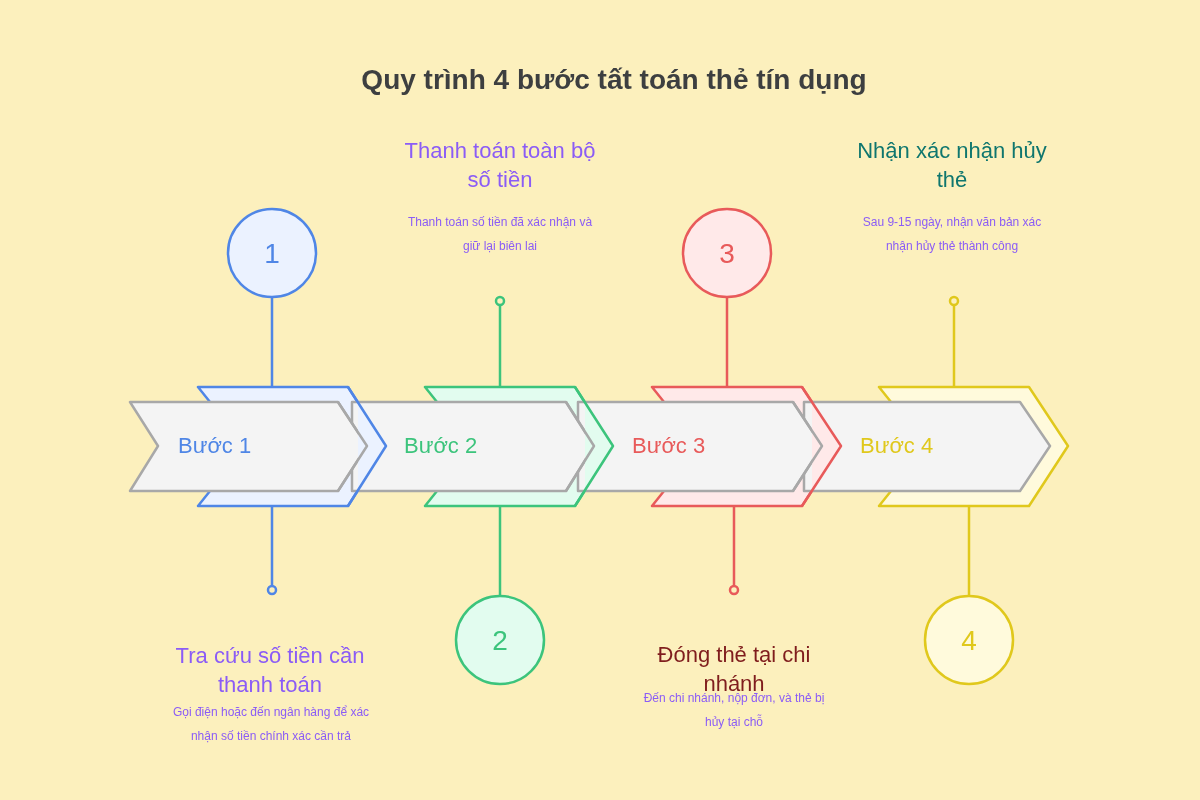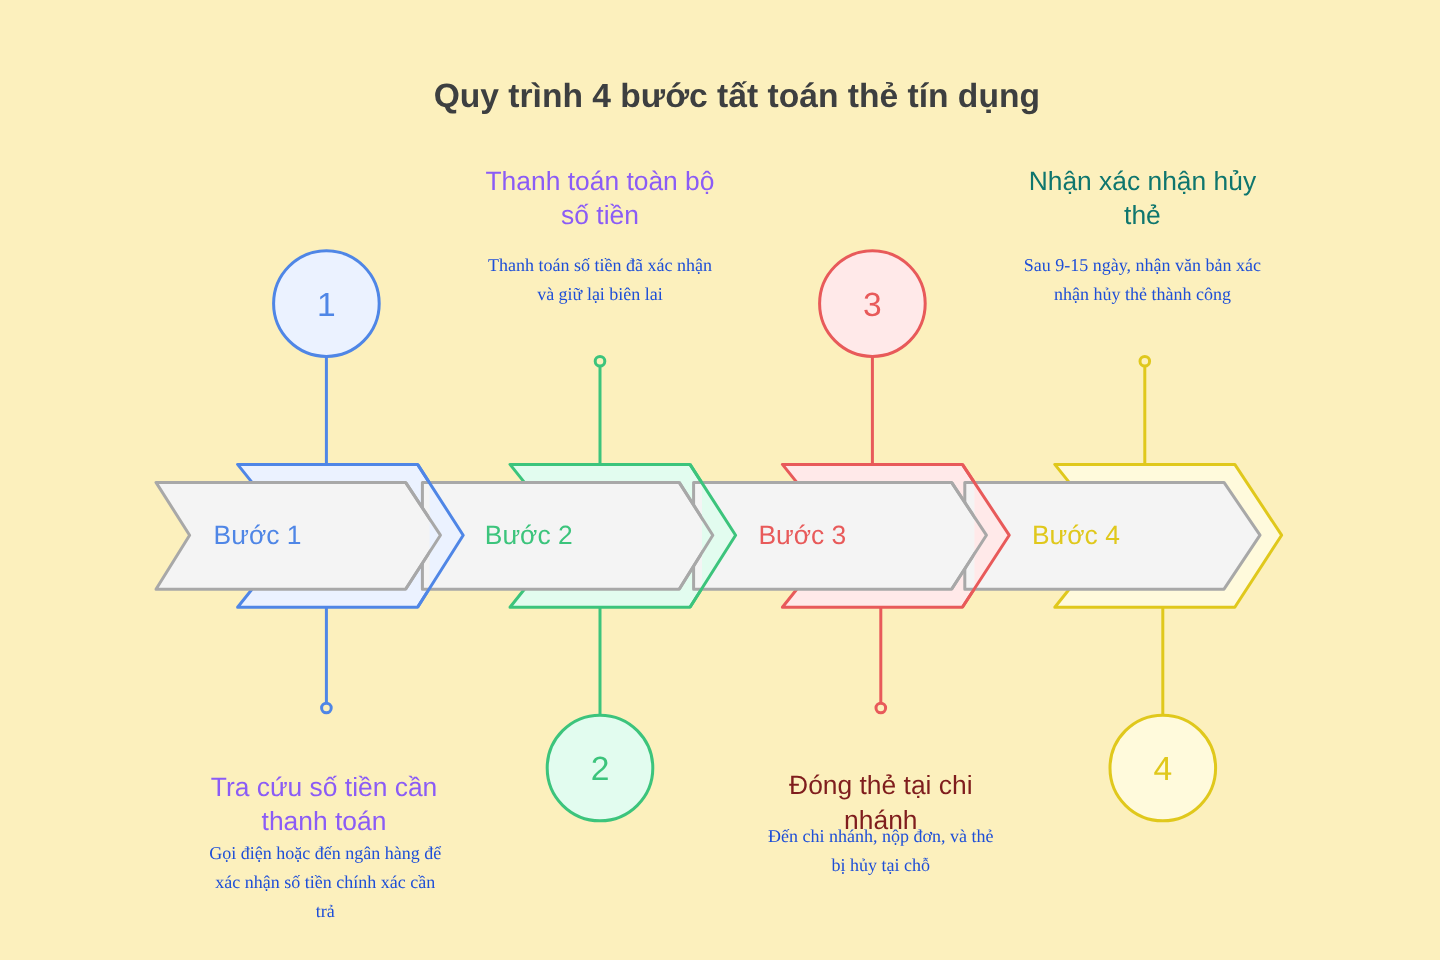--- a/index.html
+++ b/index.html
@@ -15,21 +15,21 @@
   }
   svg.diagram { position: absolute; left: 0; top: 0; }
   .step-label { font-size: 22px; }
   .circle-num { font-size: 28px; }
   .heading {
     position: absolute; width: 220px; text-align: center;
     font-size: 22px; line-height: 29px;
   }
   .desc {
     position: absolute; width: 200px; text-align: center;
-    font-size: 15px; line-height: 24px; color: #1d4ed8; font-family: Liberation Serif, serif;
+    font-size: 12px; line-height: 24px; color: #8b5cf6;
   }
 </style>
 </head>
 <body>
 
 <div class="title">Quy trình 4 bước tất toán thẻ tín dụng</div>
 
 <svg class="diagram" width="1200" height="800" viewBox="0 0 1200 800">
 
   <g>

